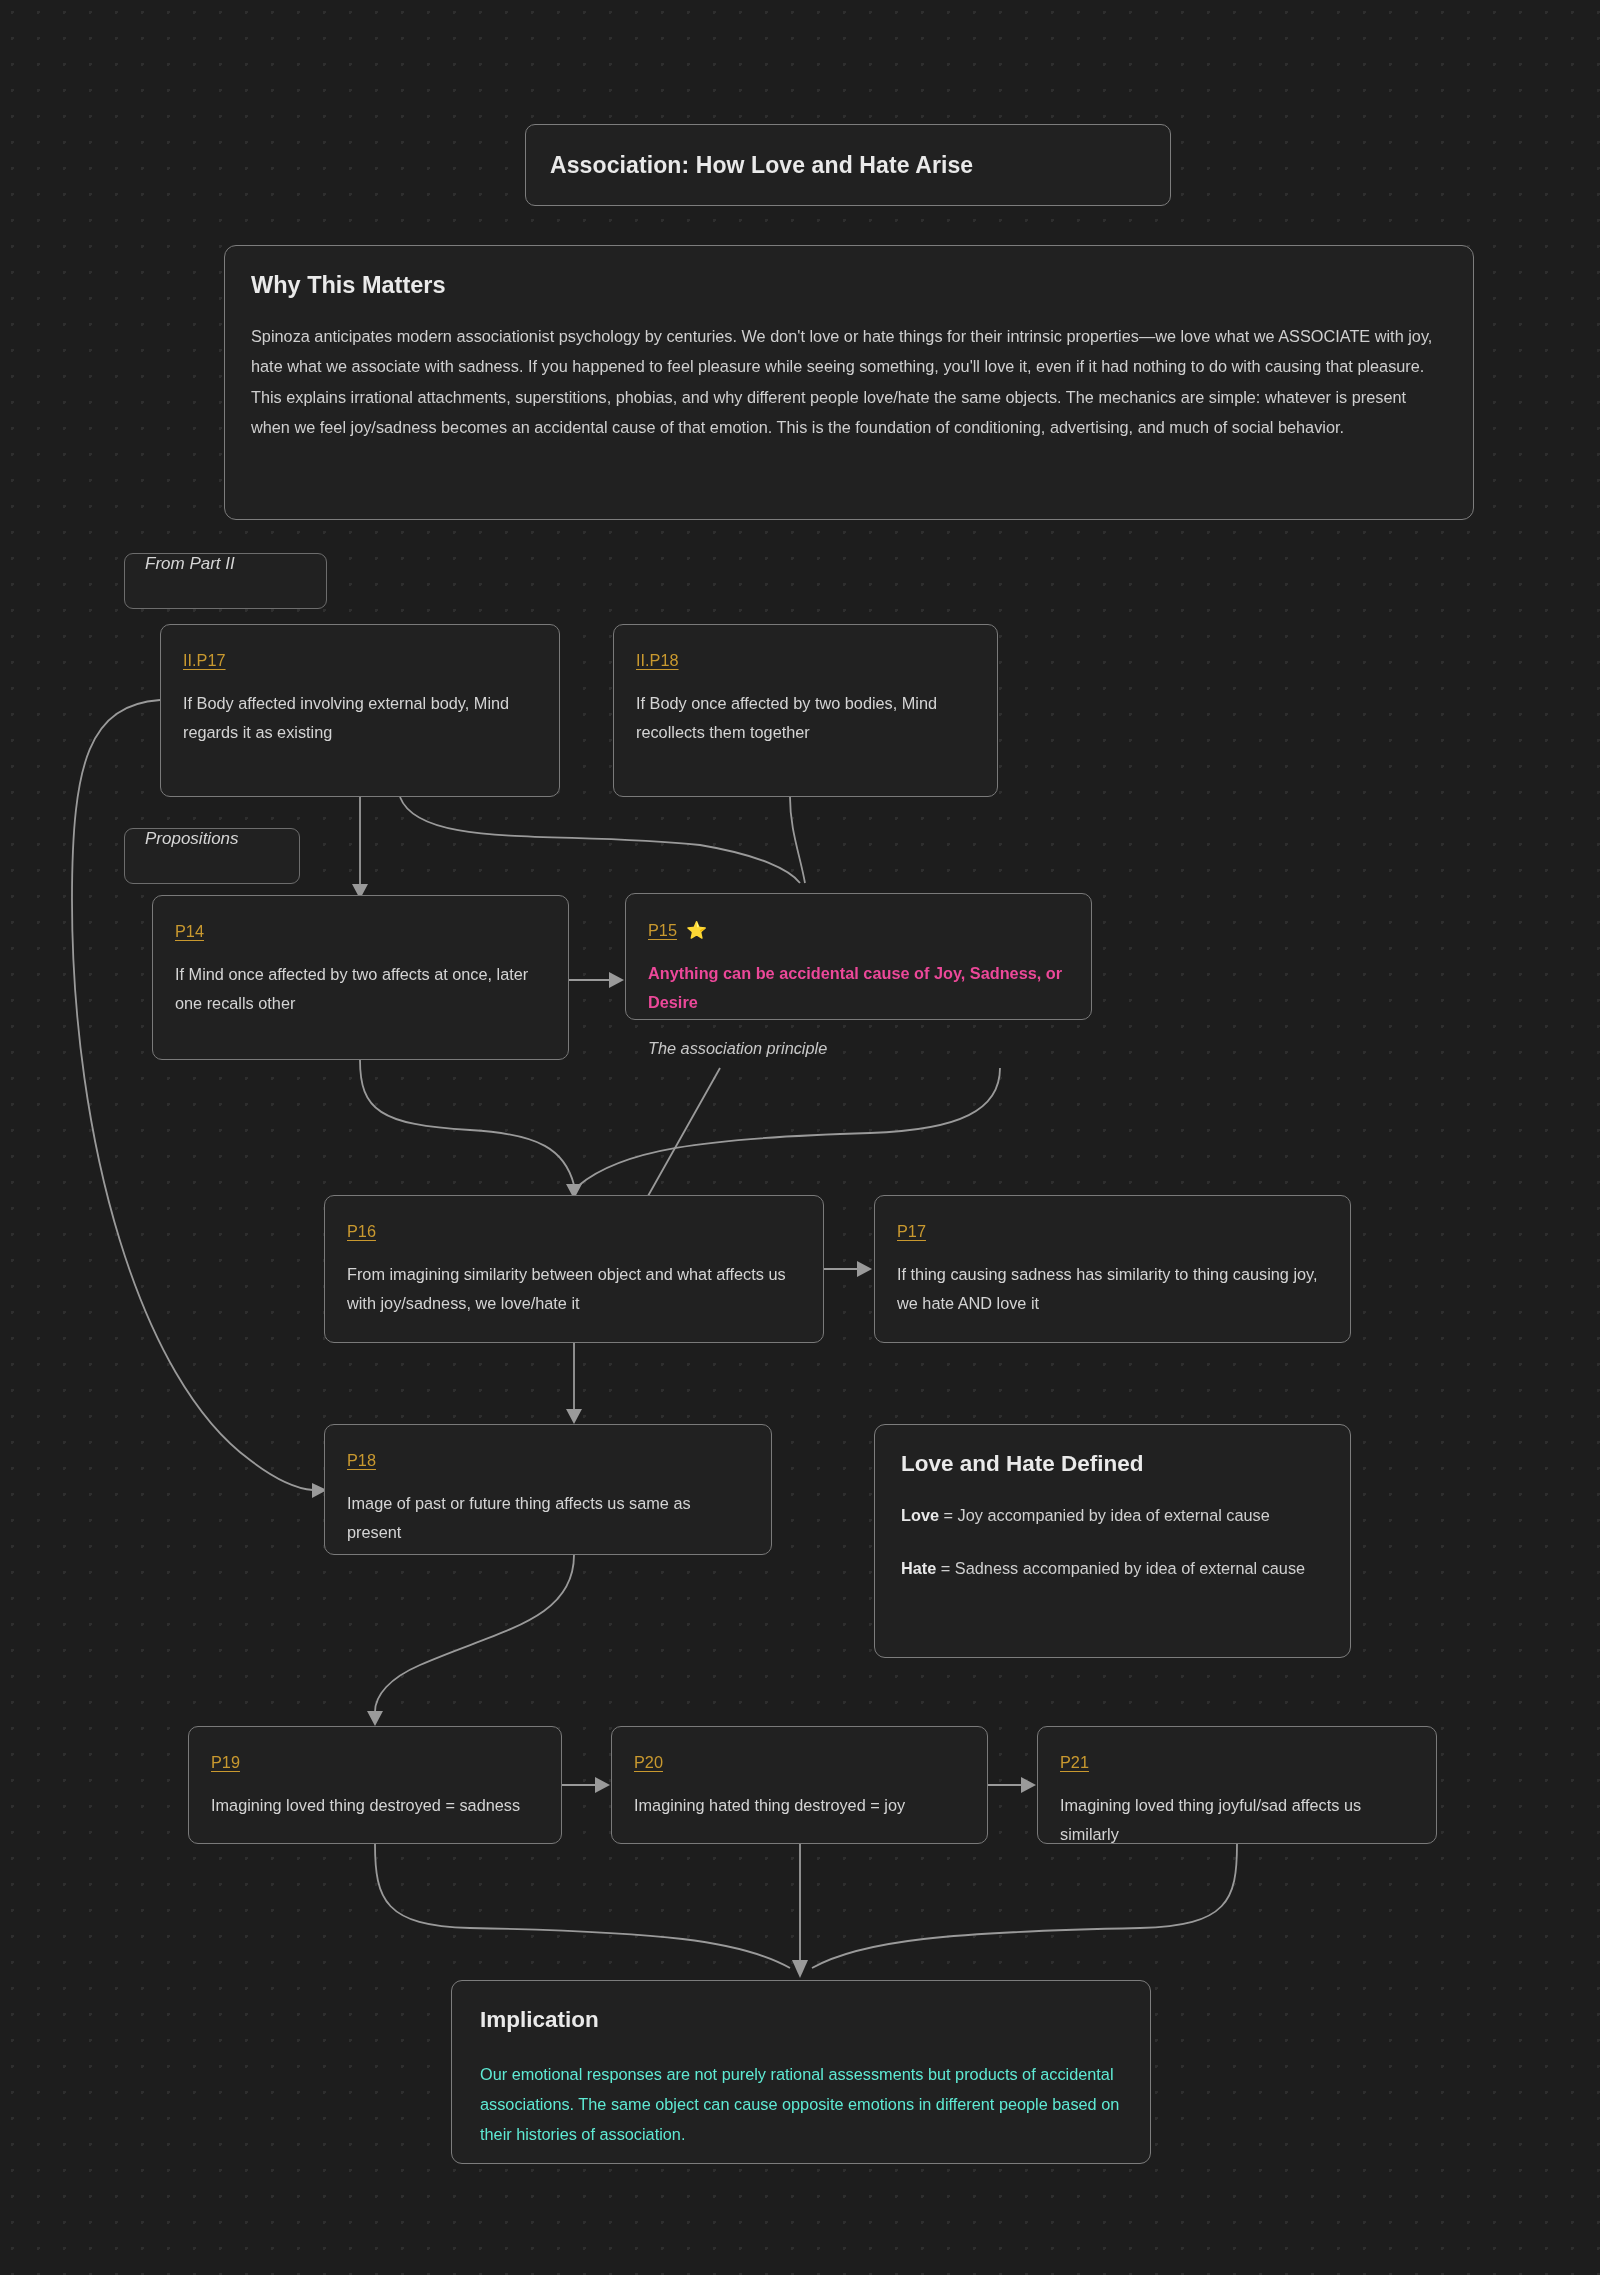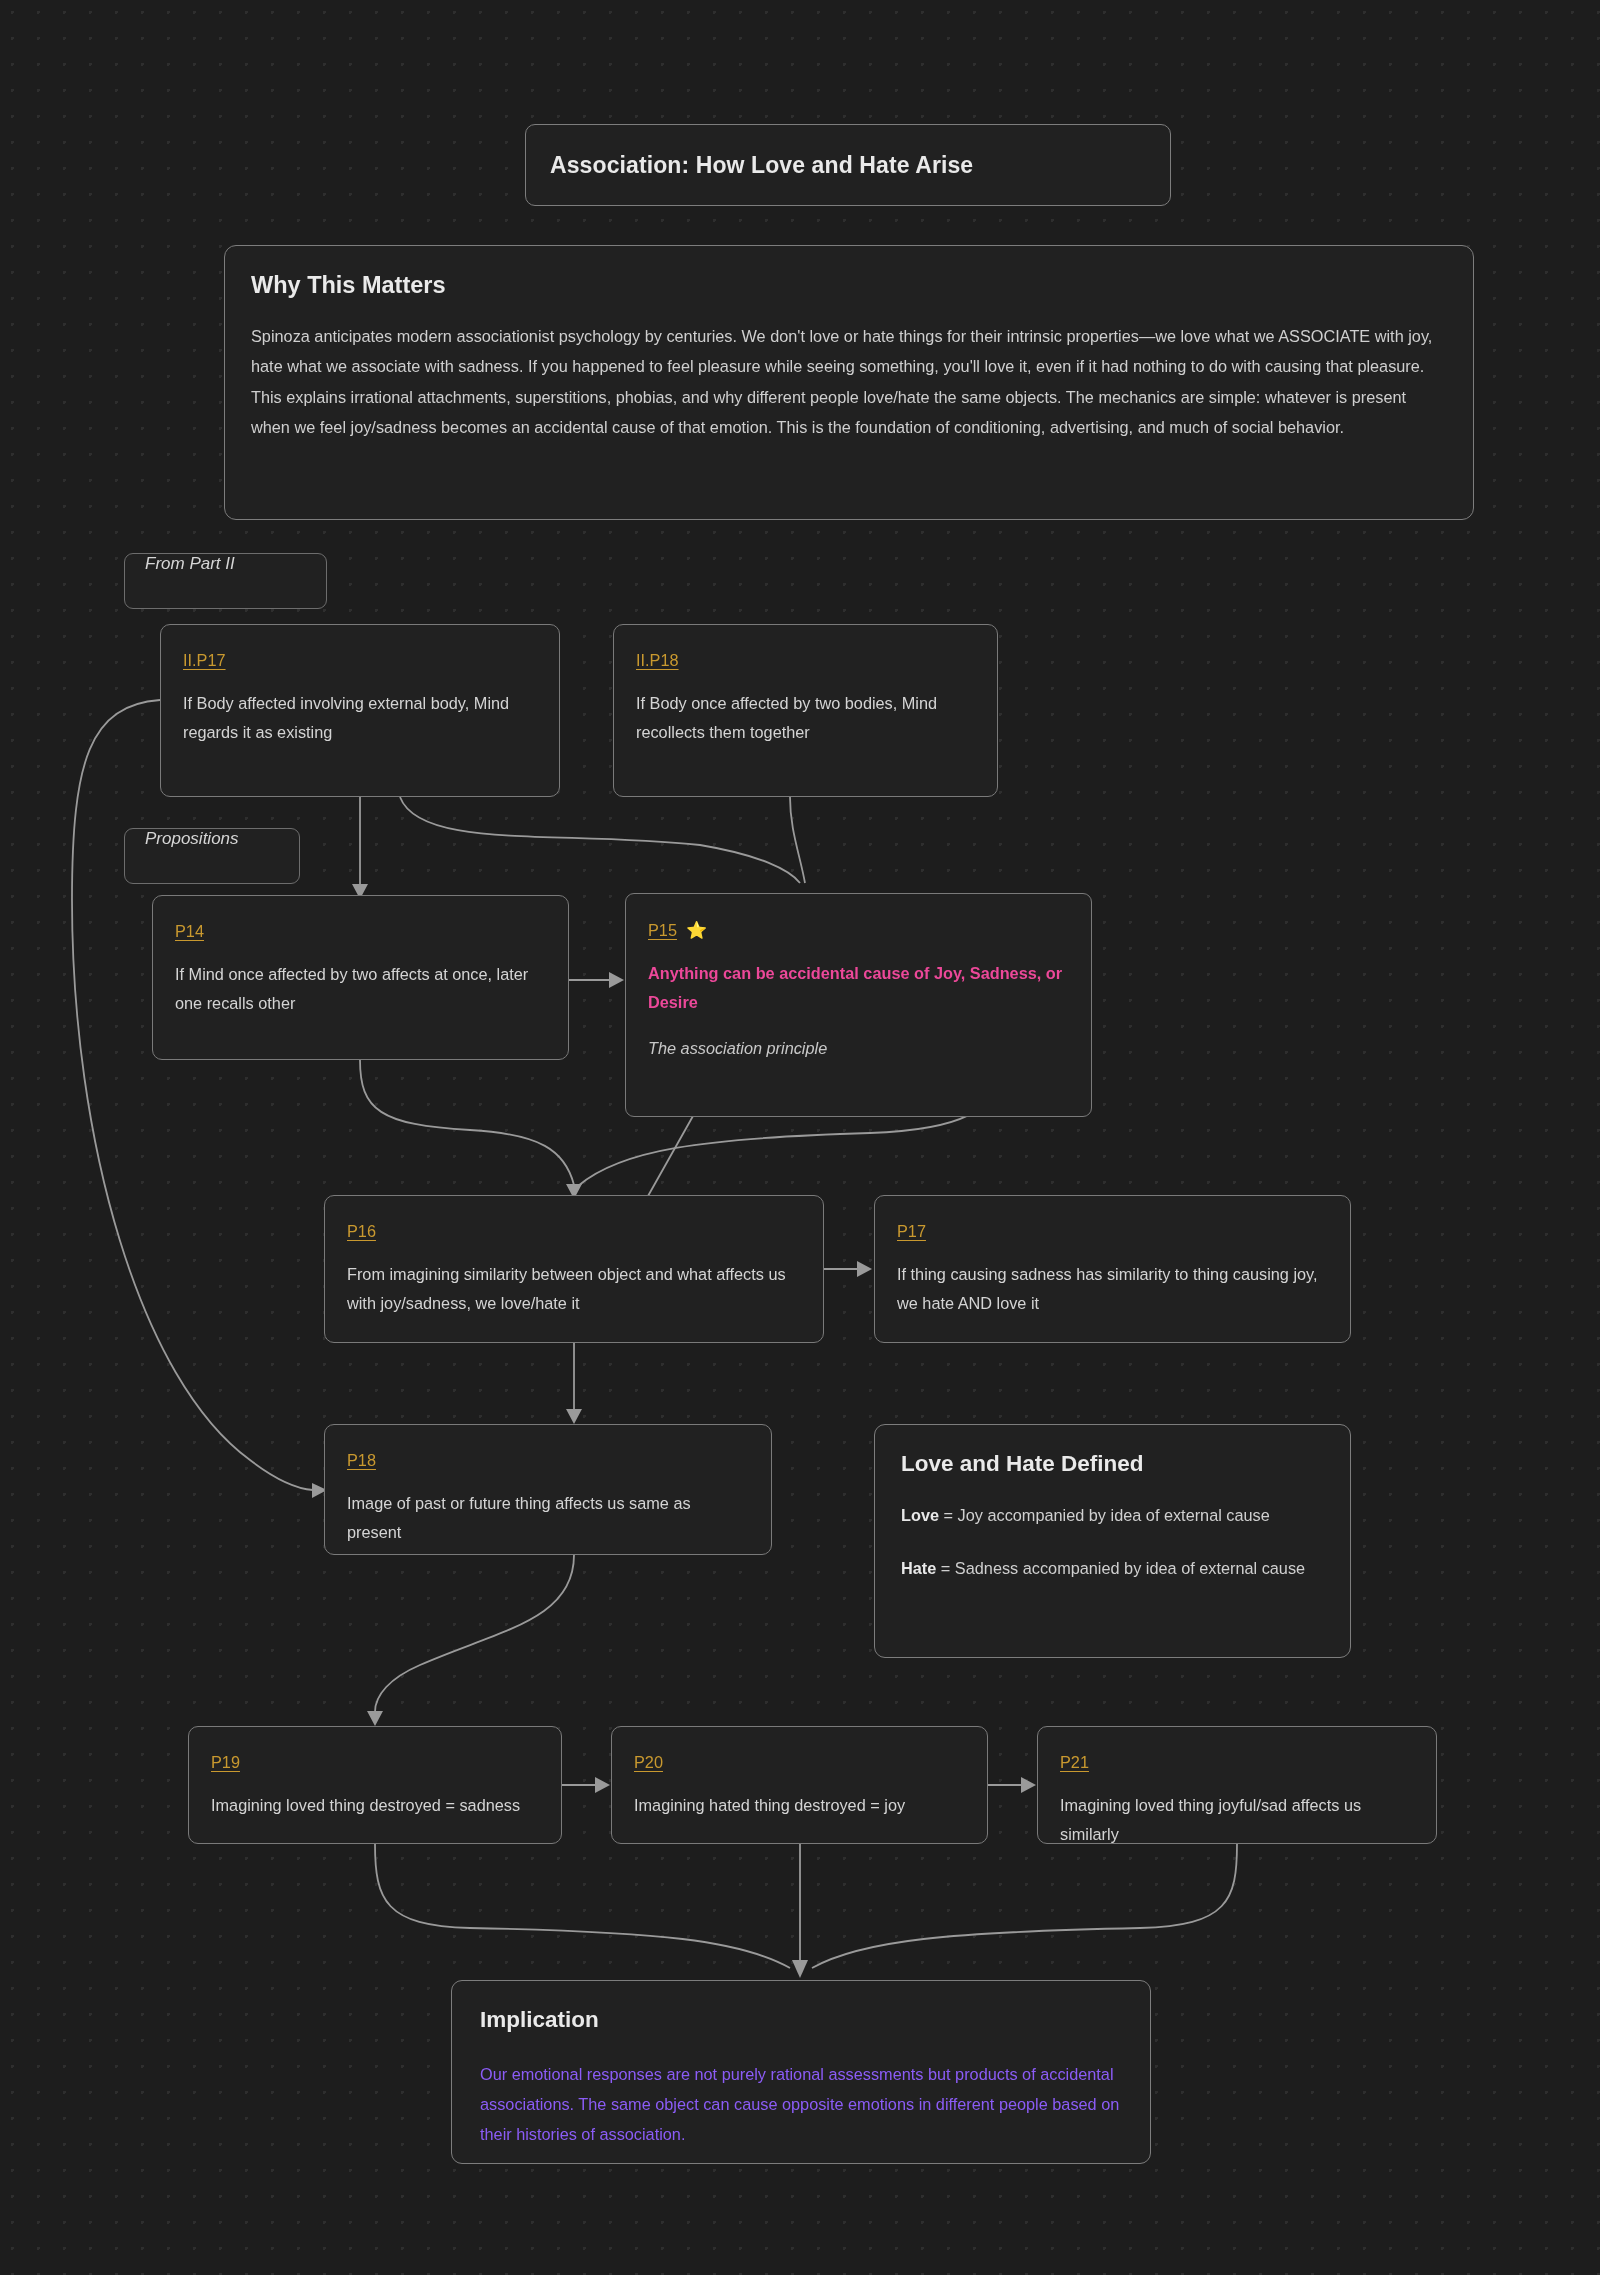--- a/index.html
+++ b/index.html
@@ -110,21 +110,21 @@
   .node .sub {
     margin-top: 22px;
     font-style: italic;
     font-size: 16.3px;
     color: #c8c8c8;
   }
 
   #node-iip17 { left: 160px; top: 624px; width: 400px; height: 173px; }
   #node-iip18 { left: 613px; top: 624px; width: 385px; height: 173px; }
   #node-p14   { left: 152px; top: 895px; width: 417px; height: 165px; }
-  #node-p15   { left: 625px; top: 893px; width: 467px; height: 224px; border-radius: 9px; }
+  #node-p15   { left: 625px; top: 893px; width: 467px; height: 127px; }
   #node-p16   { left: 324px; top: 1195px; width: 500px; height: 148px; }
   #node-p17   { left: 874px; top: 1195px; width: 477px; height: 148px; }
   #node-p18   { left: 324px; top: 1424px; width: 448px; height: 131px; }
   #node-p19   { left: 188px; top: 1726px; width: 374px; height: 118px; }
   #node-p20   { left: 611px; top: 1726px; width: 377px; height: 118px; }
   #node-p21   { left: 1037px; top: 1726px; width: 400px; height: 118px; }
 
   
   #card-lovehate {
     left: 874px;
@@ -140,21 +140,21 @@
 
   #card-implication {
     left: 451px;
     top: 1980px;
     width: 700px;
     height: 184px;
     padding: 26px 28px 20px 28px;
     border-radius: 11px;
   }
   #card-implication .ch { font-size: 22.5px; font-weight: bold; color: #eaeaea; }
-  #card-implication .cb { font-size: 16.3px; line-height: 30px; color: #8b5cf6; margin-top: 26px; }
+  #card-implication .cb { font-size: 16.3px; line-height: 30px; color: #5eead4; margin-top: 26px; }
 
   
   #edges {
     position: absolute;
     left: 0; top: 0;
     width: 1600px; height: 2275px;
     pointer-events: none;
   }
   #edges path { fill: none; stroke: #9a9a9a; stroke-width: 1.8; }
   #edges .arrowhead { fill: #9a9a9a; stroke: none; }

